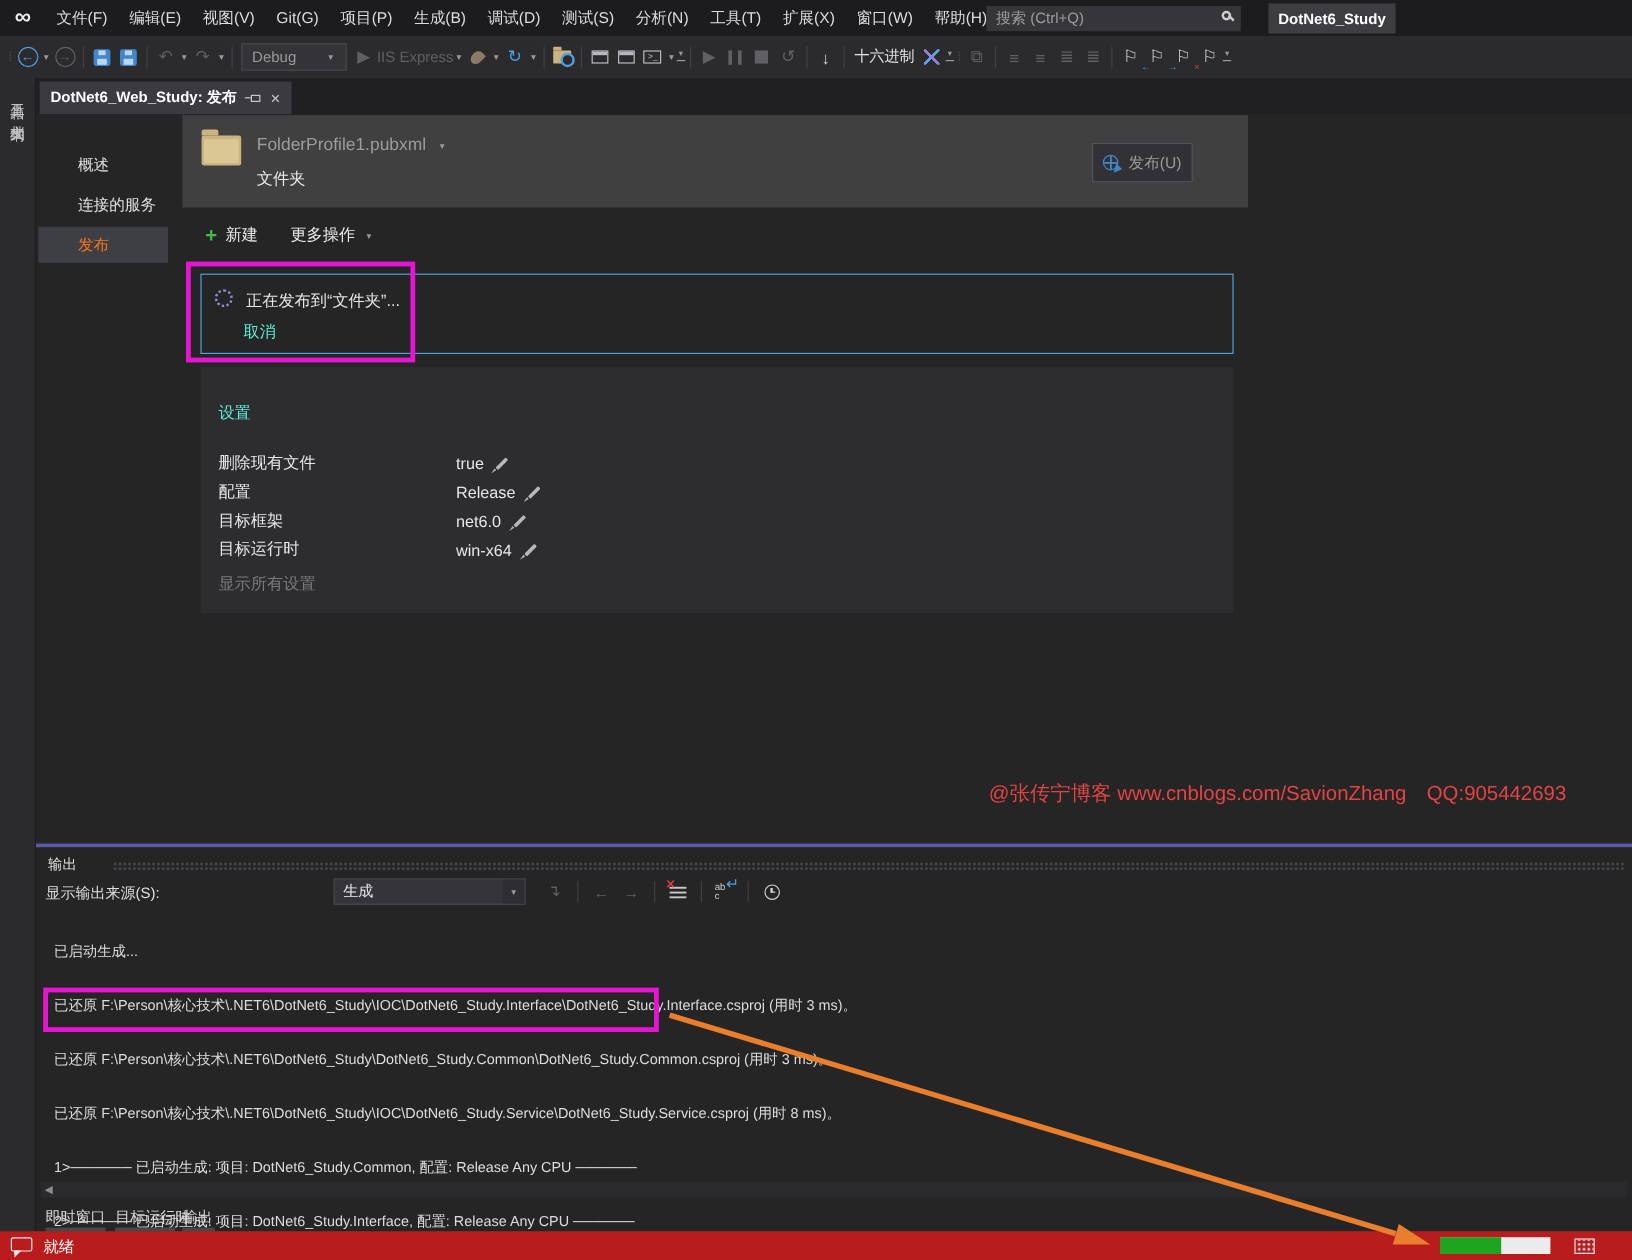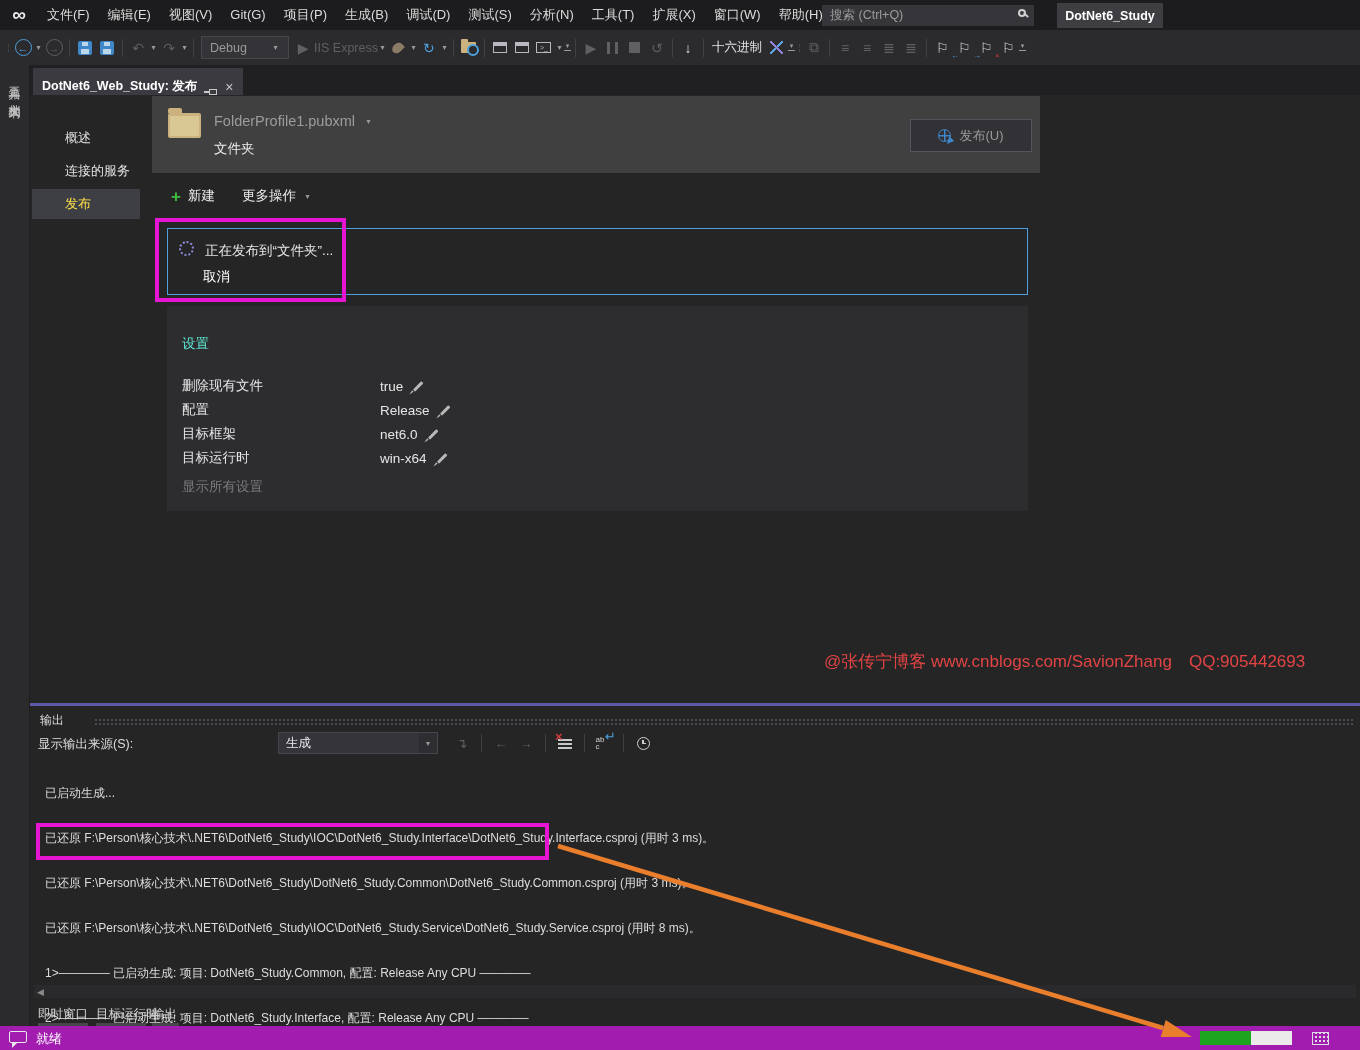--- a/index.html
+++ b/index.html
@@ -46,48 +46,48 @@
   .ovf{display:flex;flex-direction:column;align-items:center;justify-content:center;color:#9a9a9a;font-size:7px;line-height:4px}
   .ovf i{font-style:normal;border-bottom:1px solid #9a9a9a;width:7px;height:1px;margin-top:2px}
   .bmk{color:#d4d4d4;font-size:14px;position:relative}
   .bmk small{position:absolute;font-size:8px;left:-2px;bottom:0}
   .hexlbl{color:#e3e3e3;margin:0 4px;white-space:nowrap}
 
   
   .leftstrip{position:absolute;left:0;top:65px;width:30px;height:961px;background:#2b2b2e;border-right:1px solid #1e1e1f}
   .vtab{writing-mode:vertical-rl;color:#c2c2c2;font-size:12px;letter-spacing:1px;margin:12px auto 14px auto;display:block;text-align:center;width:16px}
   .tabwell{position:absolute;left:30px;top:65px;width:1330px;height:30px;background:#202023}
-  .doctab{position:absolute;left:3px;top:3px;height:27px;background:#3a3a40;display:flex;align-items:flex-end;gap:8px;padding:0 9px;color:#fff;font-size:12.5px;font-weight:bold}
+  .doctab{position:absolute;left:3px;top:3px;height:27px;background:#3a3a40;display:flex;align-items:center;gap:8px;padding:0 9px;color:#fff;font-size:12.5px;font-weight:bold}
   .pin{width:8px;height:6px;border:1.5px solid #c8c8c8;position:relative;margin-left:4px}
   .pin::before{content:"";position:absolute;left:-6px;top:1px;width:5px;height:1.5px;background:#c8c8c8}
   .closex{color:#c8c8c8;font-size:14px;font-weight:normal}
 
   
   .docarea{position:absolute;left:30px;top:95px;width:1330px;height:608px;background:#252526}
   .navitem{position:absolute;left:35px;color:#e0e0e0;font-size:13px}
-  .navsel{position:absolute;left:2px;top:94px;width:108px;height:30px;background:#3e3e45;color:#fde047;font-size:13px;line-height:30px;padding-left:33px}
+  .navsel{position:absolute;left:2px;top:94px;width:108px;height:30px;background:#3e3e45;color:#f97316;font-size:13px;line-height:30px;padding-left:33px}
   .hdrcard{position:absolute;left:122px;top:1px;width:888px;height:77px;background:#404040}
   .bigfolder{position:absolute;left:16px;top:17px;width:33px;height:25px;background:#cbb27e;border-radius:2px}
   .bigfolder::before{content:"";position:absolute;left:0;top:-5px;width:14px;height:5px;background:#cbb27e;border-radius:2px 2px 0 0}
   .bigfolder::after{content:"";position:absolute;left:2px;top:3px;width:29px;height:20px;background:#d9c893;border-radius:1px}
   .profname{position:absolute;left:62px;top:17px;color:#9c9c9c;font-size:14.5px;display:flex;gap:9px;align-items:center}
   .proftype{position:absolute;left:62px;top:44px;color:#eaeaea;font-size:13.5px}
-  .pubbtn{position:absolute;left:758px;top:23px;width:122px;height:33px;border:1px solid #54545c;background:#313136;display:flex;align-items:center;justify-content:center;gap:8px;color:#9b9b9b;font-size:13px}
+  .pubbtn{position:absolute;left:758px;top:23px;width:84px;height:33px;border:1px solid #54545c;background:#313136;display:flex;align-items:center;justify-content:center;gap:8px;color:#9b9b9b;font-size:13px}
   .globe{width:13px;height:13px;border:1.5px solid #3f87c9;border-radius:50%;position:relative;background:
     linear-gradient(#3f87c9,#3f87c9) 50% 0/1.5px 100% no-repeat,
     linear-gradient(#3f87c9,#3f87c9) 0 50%/100% 1.5px no-repeat}
   .globe::after{content:"";position:absolute;right:-4px;bottom:-4px;border-left:6px solid #3f87c9;border-top:3px solid transparent;border-bottom:5px solid transparent;transform:rotate(18deg)}
   .newbtn{position:absolute;left:141px;top:92px;display:flex;gap:7px;align-items:center;color:#eaeaea;font-size:13.5px}
   .plus{color:#3fbf3f;font-size:17px;font-weight:bold;line-height:13px}
   .morebtn{position:absolute;left:212px;top:92px;display:flex;gap:7px;align-items:center;color:#eaeaea;font-size:13.5px}
   .hl1{position:absolute;left:125px;top:123px;width:191px;height:84px;border:4px solid #e515d2;z-index:30}
   .progressbox{position:absolute;left:137px;top:133px;width:861px;height:67px;border:1px solid #4d9fdd}
   .spinner{position:absolute;left:11px;top:12px;width:15px;height:15px;border:2px dotted #8d8ddf;border-radius:50%}
   .progtext{position:absolute;left:37px;top:13px;font-size:13.5px;color:#e6e6e6}
-  .cancel{position:absolute;left:35px;top:39px;font-size:13.5px;color:#ffffff}
+  .cancel{position:absolute;left:35px;top:39px;font-size:13.5px;color:#5eead4}
   .setcard{position:absolute;left:137px;top:211px;width:861px;height:205px;background:#2d2d30;font-size:13.5px}
   .settitle{position:absolute;left:15px;top:29px;color:#5eead4}
   .setrow{position:absolute;left:15px;width:830px;height:24px;display:flex;align-items:center}
   .setlbl{width:198px;color:#e6e6e6}
   .setval{color:#e6e6e6;display:flex;align-items:center;gap:9px}
   .valgray{color:#8c8c8c}
   .pencil{width:12px;height:2.5px;background:#b8b8b8;border-radius:1px;transform:rotate(-45deg);position:relative}
   .pencil::after{content:"";position:absolute;left:-6px;top:-0.5px;border-right:5px solid #b8b8b8;border-top:1.5px solid transparent;border-bottom:1.5px solid transparent}
   .copyic{width:10px;height:12px;border:1.5px solid #b8b8b8;position:relative;background:#2d2d30;margin-left:3px}
   .copyic::before{content:"";position:absolute;left:2px;top:-5px;width:10px;height:12px;border:1.5px solid #b8b8b8;border-left:none;border-bottom:none}
@@ -111,21 +111,21 @@
   .clock::before{content:"";position:absolute;left:4.5px;top:2px;width:1.5px;height:4px;background:#d0d0d0}
   .clock::after{content:"";position:absolute;left:5px;top:5px;width:3.5px;height:1.5px;background:#d0d0d0}
   .outtext{position:absolute;left:15px;top:50px;font-family:"DejaVu Sans Mono","Liberation Mono",monospace;font-size:12px;line-height:15px;color:#dcdcdc;white-space:pre}
   .hl2{position:absolute;left:6px;top:117px;width:513px;height:37px;border:4px solid #e515d2;z-index:30}
   .hscroll{position:absolute;left:4px;top:279px;width:1322px;height:13px;background:#2a2a2d;display:flex;align-items:center}
   .hsarrow{color:#8a8a8a;font-size:9px;margin-left:3px}
   .btab{position:absolute;top:300px;font-size:12.5px;color:#d6d6d6}
   .bbar{position:absolute;top:317px;height:6px;background:#46464d}
 
   
-  .statusbar{position:absolute;left:0;top:1026px;width:1360px;height:24px;background:#a21caf;color:#fff;font-size:13px}
+  .statusbar{position:absolute;left:0;top:1026px;width:1360px;height:24px;background:#b91c1c;color:#fff;font-size:13px}
   .bubble{position:absolute;left:9px;top:5px;width:18px;height:12px;border:1.5px solid #e8e8ea;border-radius:2px}
   .bubble::after{content:"";position:absolute;left:2px;bottom:-6px;width:0;height:0;border:3.5px solid transparent;border-top-color:#e8e8ea;border-left-color:#e8e8ea}
   .ready{position:absolute;left:36px;top:4px}
   .sbprog{position:absolute;left:1200px;top:5px;width:92px;height:14px;background:#ebebeb}
   .sbfill{width:55%;height:100%;background:#1fa41f}
   .fbicon{position:absolute;left:1312px;top:6px;width:17px;height:13px;border:1.5px solid #dcdce4;background-image:radial-gradient(#dcdce4 1px,transparent 1.2px);background-size:4px 4px;background-position:1px 2px}
 
   .arrowsvg{position:absolute;left:0;top:0;z-index:40;pointer-events:none}
 </style>
 </head>

